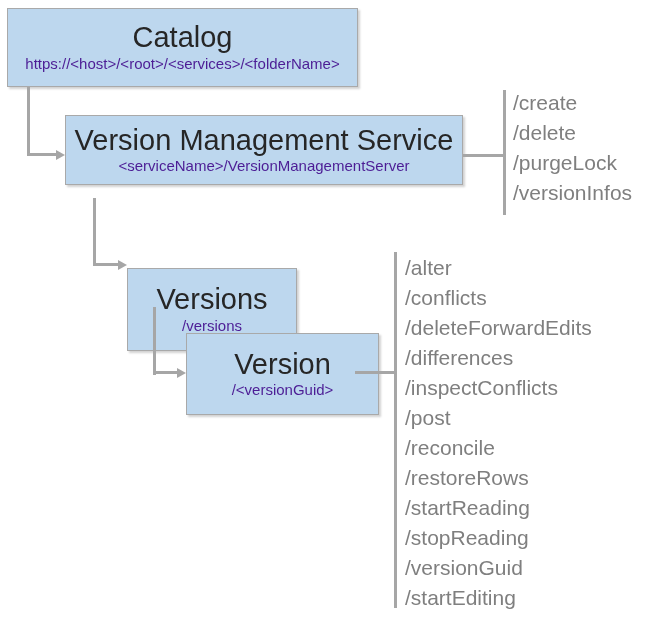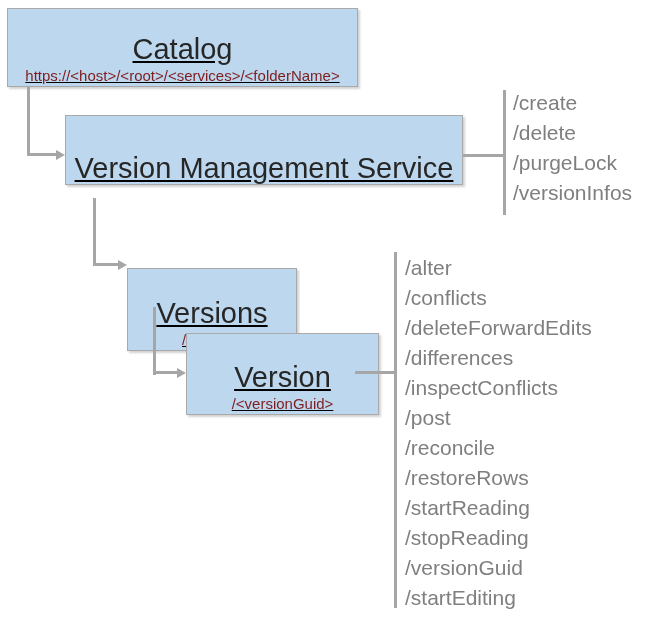--- a/index.html
+++ b/index.html
@@ -13,33 +13,32 @@
   }
   
   .node {
     position: absolute;
     background: #bdd7ee;
     border: 1.5px solid #a9a9a9;
     box-sizing: border-box;
     display: flex;
     flex-direction: column;
     align-items: center;
-    justify-content: flex-end;
+    justify-content: center;
     box-shadow: 1.5px 1.5px 2px rgba(0,0,0,0.18);
-    text-decoration: underline;
   }
   .node-title {
     font-size: 29px;
     color: #262626;
     line-height: 1.12;
     white-space: nowrap;
   }
   .node-sub {
     font-size: 15px;
-    color: #7f1d1d;
+    color: #4c1d95;
     line-height: 1.35;
     white-space: nowrap;
   }
   .node-catalog  { left: 7px;   top: 8px;   width: 351px; height: 79px; }
   .node-service  { left: 65px;  top: 115px; width: 398px; height: 70px; }
   .node-versions { left: 127px; top: 224px; width: 170px; height: 83px; margin-top: 44px; }
   .node-version  { left: 186px; top: 333px; width: 193px; height: 82px; }
 
   
   .edge { position: absolute; background: #a6a6a6; }
@@ -83,20 +82,21 @@
 
 <div class="canvas">
 
   <div class="node node-catalog">
     <div class="node-title">Catalog</div>
     <div class="node-sub">https://&lt;host&gt;/&lt;root&gt;/&lt;services&gt;/&lt;folderName&gt;</div>
   </div>
 
   <div class="node node-service">
     <div class="node-title">Version Management Service</div>
+    <div class="node-sub">&lt;serviceName&gt;/VersionManagementServer</div>
   </div>
 
   <div class="node node-versions">
     <div class="node-title">Versions</div>
     <div class="node-sub">/versions</div>
   </div>
 
   <div class="node node-version">
     <div class="node-title">Version</div>
     <div class="node-sub">/&lt;versionGuid&gt;</div>

